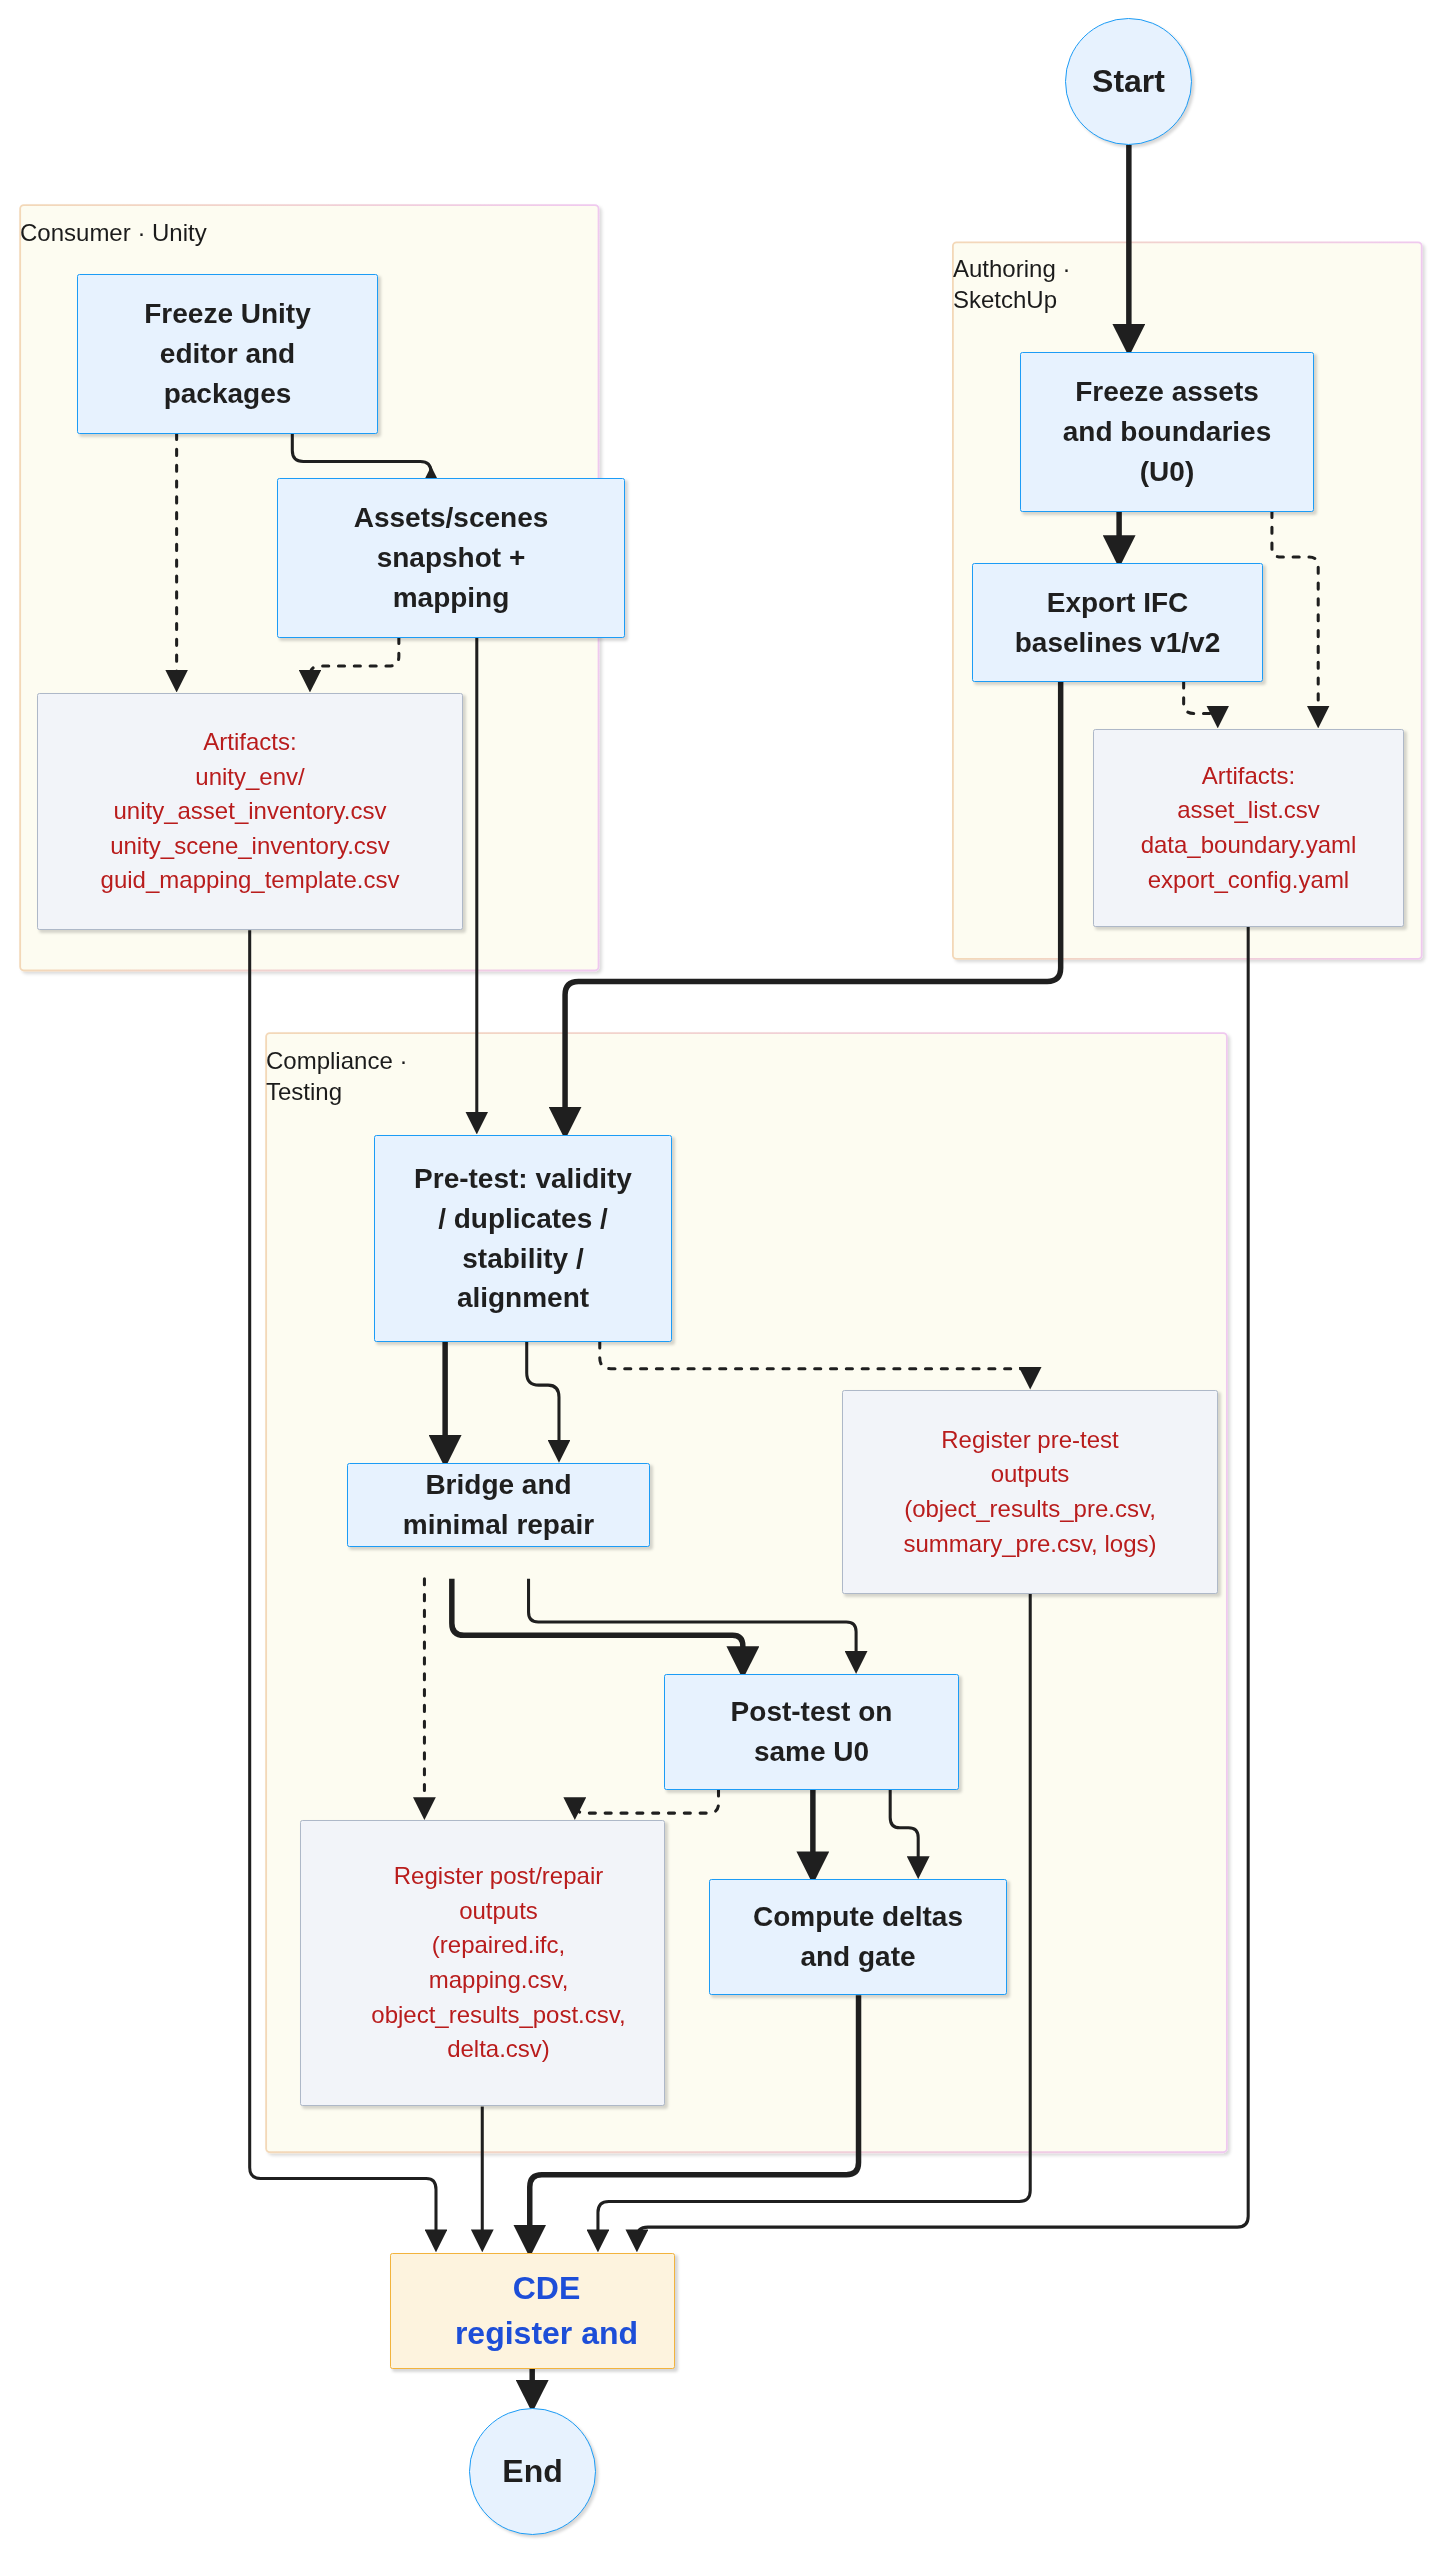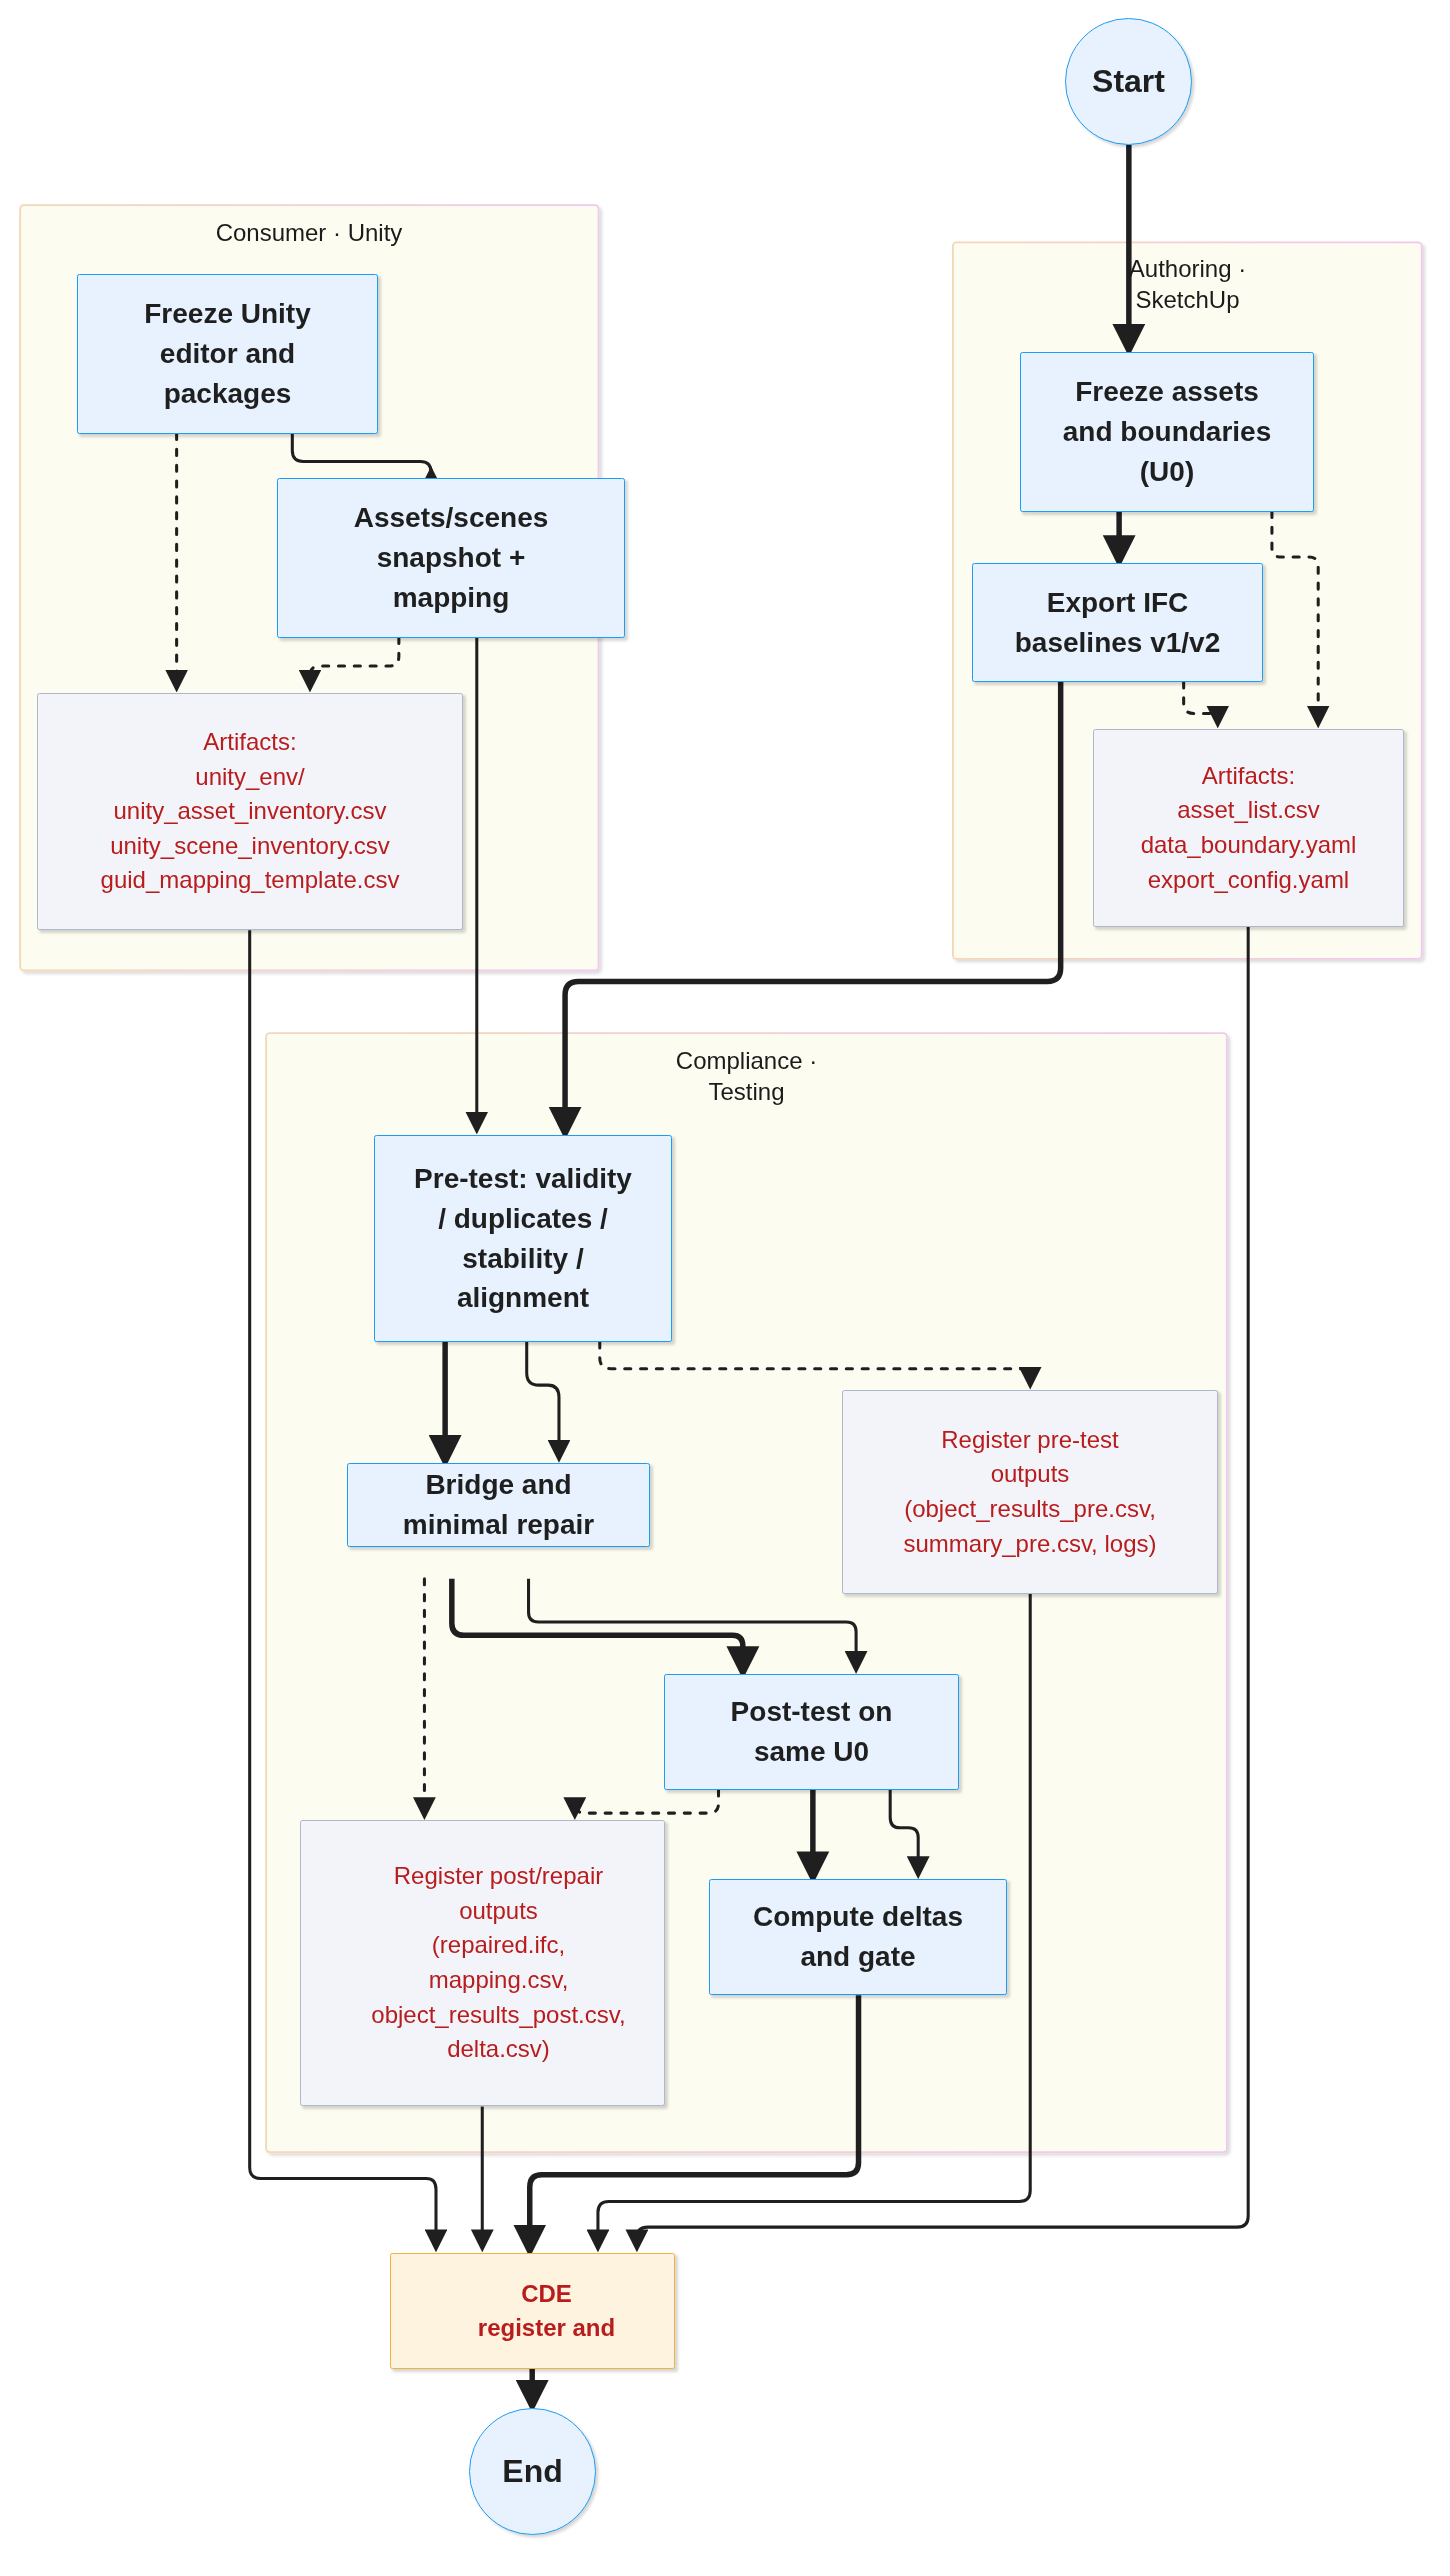--- a/index.html
+++ b/index.html
@@ -1,40 +1,40 @@
 <!DOCTYPE html>
 <html style="font-size:9.7px"><head>
 <meta charset="utf-8">
 <style>
   html,body{margin:0;padding:0;background:#ffffff;}
   body{font-family:"Liberation Sans", sans-serif;}
   #canvas{position:relative;width:1451px;height:2576px;background:#ffffff;overflow:hidden;}
   svg.layer{position:absolute;left:0;top:0;width:1451px;height:2576px;}
   .grp-label{
-    position:absolute;text-align:center;color:#1b1b1b;
+    position:absolute;color:#1b1b1b;
     font-size:24px;line-height:1.28;font-family:"Liberation Sans",sans-serif;
     white-space:pre-line;
   }
   .node{
     position:absolute;display:flex;align-items:center;justify-content:center;
     text-align:center;box-sizing:border-box;white-space:pre-line;
   }
   .proc{
     background:#e7f2fe;border:1.8px solid #1c9cf6;border-radius:2.4px;
     color:#1f1f1f;font-weight:bold;font-size:28px;line-height:1.42;
     box-shadow:2.4px 2.4px 3px rgba(0,0,0,0.16);
   }
   .art{
     background:#f2f4f9;border:1.8px solid #aeb8c8;border-radius:2.4px;
     color:#b91c1c;font-weight:normal;font-size:24px;line-height:1.44;
     box-shadow:2.4px 2.4px 3px rgba(0,0,0,0.16);
   }
   .cde{
     background:#fdf3de;border:1.8px solid #f2b33d;border-radius:2.4px;
-    color:#b91c1c;font-weight:bold;font-size:24px;line-height:1.42;
+    color:#1d4ed8;font-weight:bold;font-size:32px;line-height:1.42;
     box-shadow:2.4px 2.4px 3px rgba(0,0,0,0.16);
     padding-left:28px;
   }
   .terminal{
     background:#e7f2fe;border:1.8px solid #1c9cf6;border-radius:50%;
     color:#1f1f1f;font-weight:bold;font-size:32px;
     box-shadow:2.4px 2.4px 3px rgba(0,0,0,0.16);
     overflow:hidden;
   }
   .clip{display:block;white-space:nowrap;overflow:hidden;}

